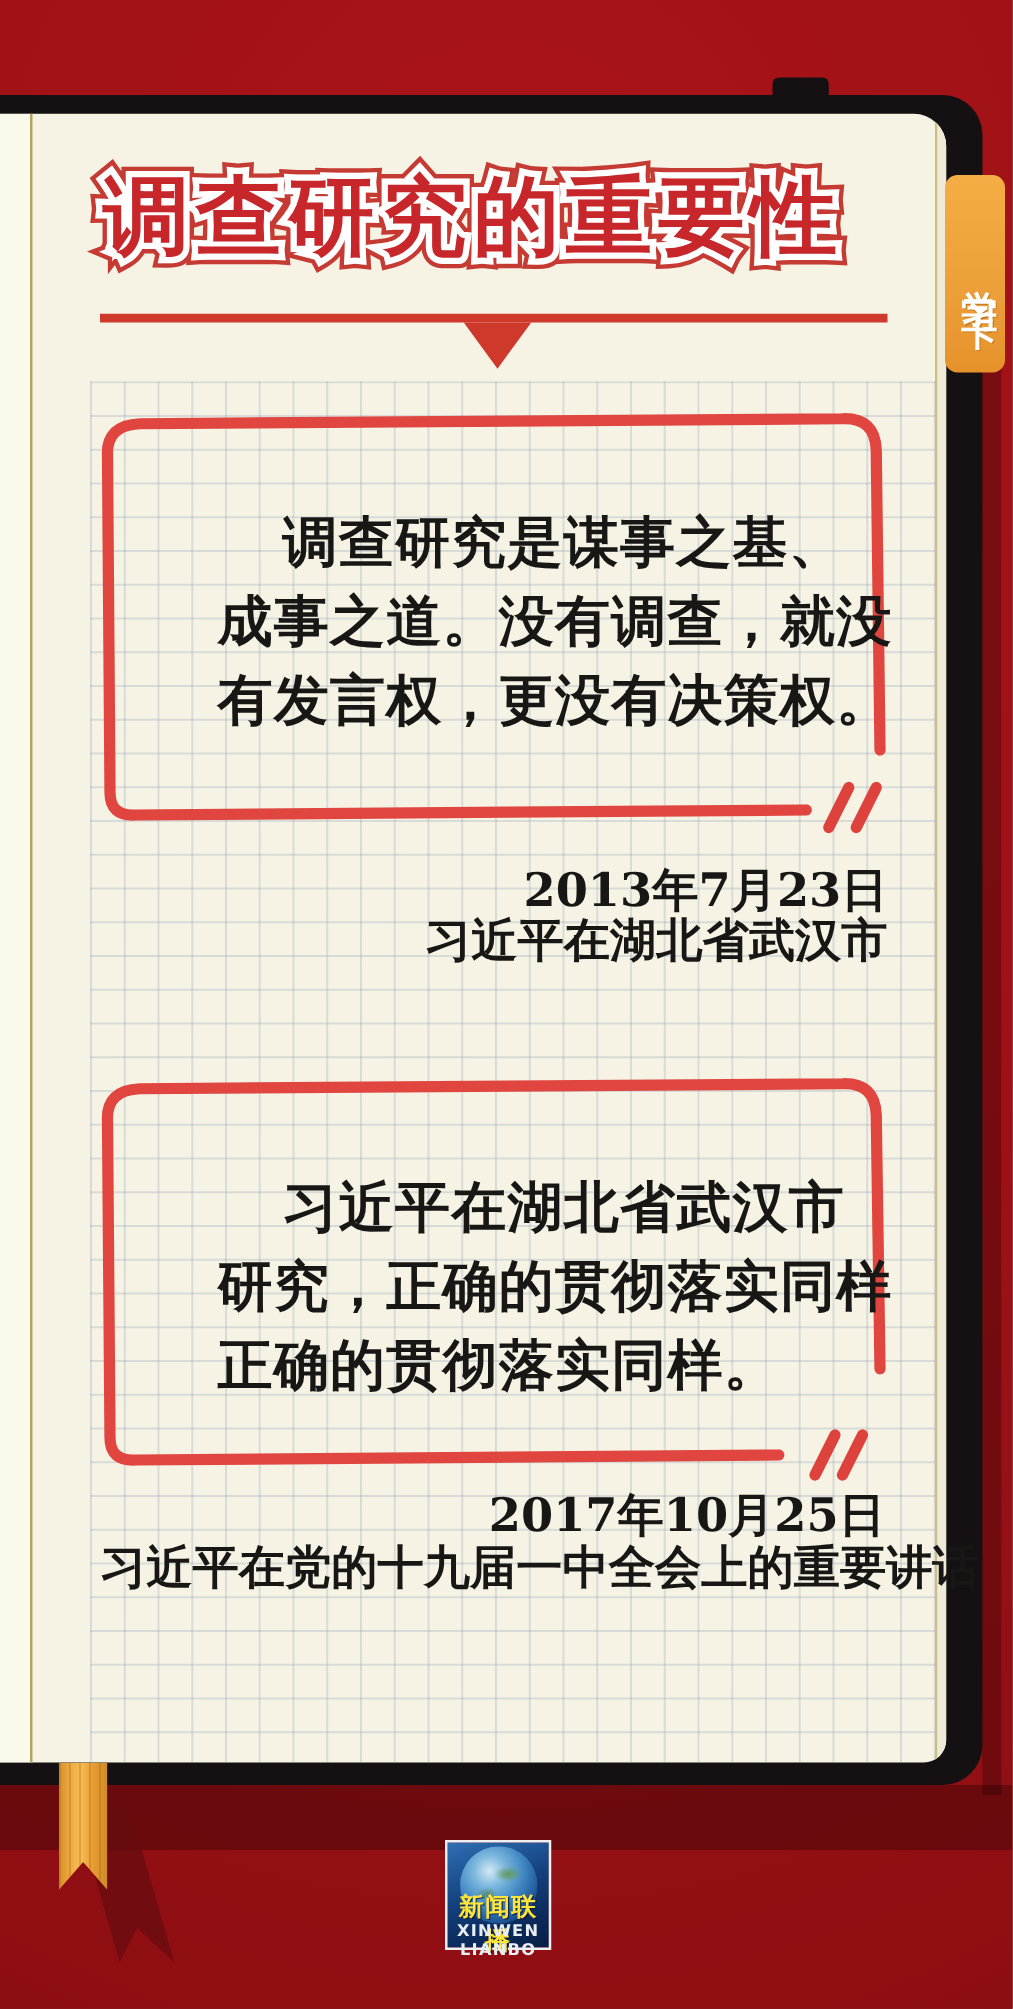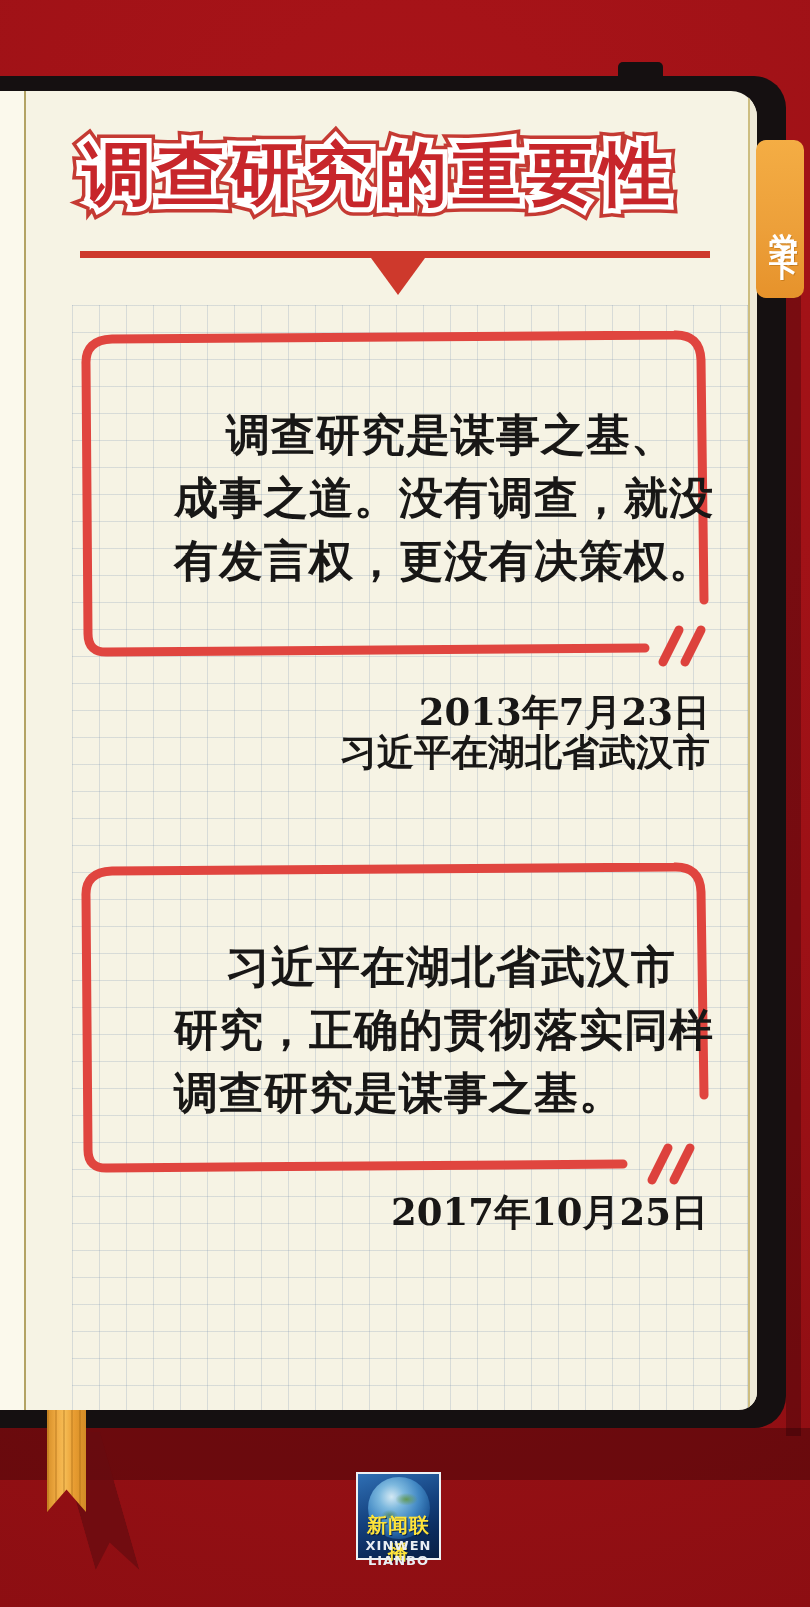--- a/index.html
+++ b/index.html
@@ -127,24 +127,25 @@
     <div>习近平在湖北省武汉市</div>
   </div>
 
   <svg class="quote-svg qb2" width="660" height="325" viewBox="0 0 660 325">
     <path d="M 545 302 L 30 306 Q 10 307 10 288 L 8 34 Q 7 10 34 9 L 596 5 Q 622 4 623 30 L 626 233" fill="none" stroke="#e0453f" stroke-width="9" stroke-linecap="round" stroke-linejoin="round"></path>
     <path d="M 574 318 L 590 286 M 596 318 L 612 286" fill="none" stroke="#dd423c" stroke-width="9" stroke-linecap="round"></path>
   </svg>
   <div class="quote-text qt2">
     <span class="indent">习近平在湖北省武汉市</span>
     <span>研究，正确的贯彻落实同样</span>
-    <span>调查研究是谋事之基。</span>
+    <span>正确的贯彻落实同样。</span>
   </div>
   <div class="attribution at2">
     <div>2017年10月25日</div>
+    <div>习近平在党的十九届一中全会上的重要讲话</div>
   </div>
 
   <div class="ribbon-shadow"></div>
   <div class="bookmark-ribbon"></div>
 
   <div class="news-logo">
     <div class="logo-globe"></div>
     <div class="logo-cn">新闻联播</div>
     <div class="logo-en">XINWEN LIANBO</div>
   </div>

